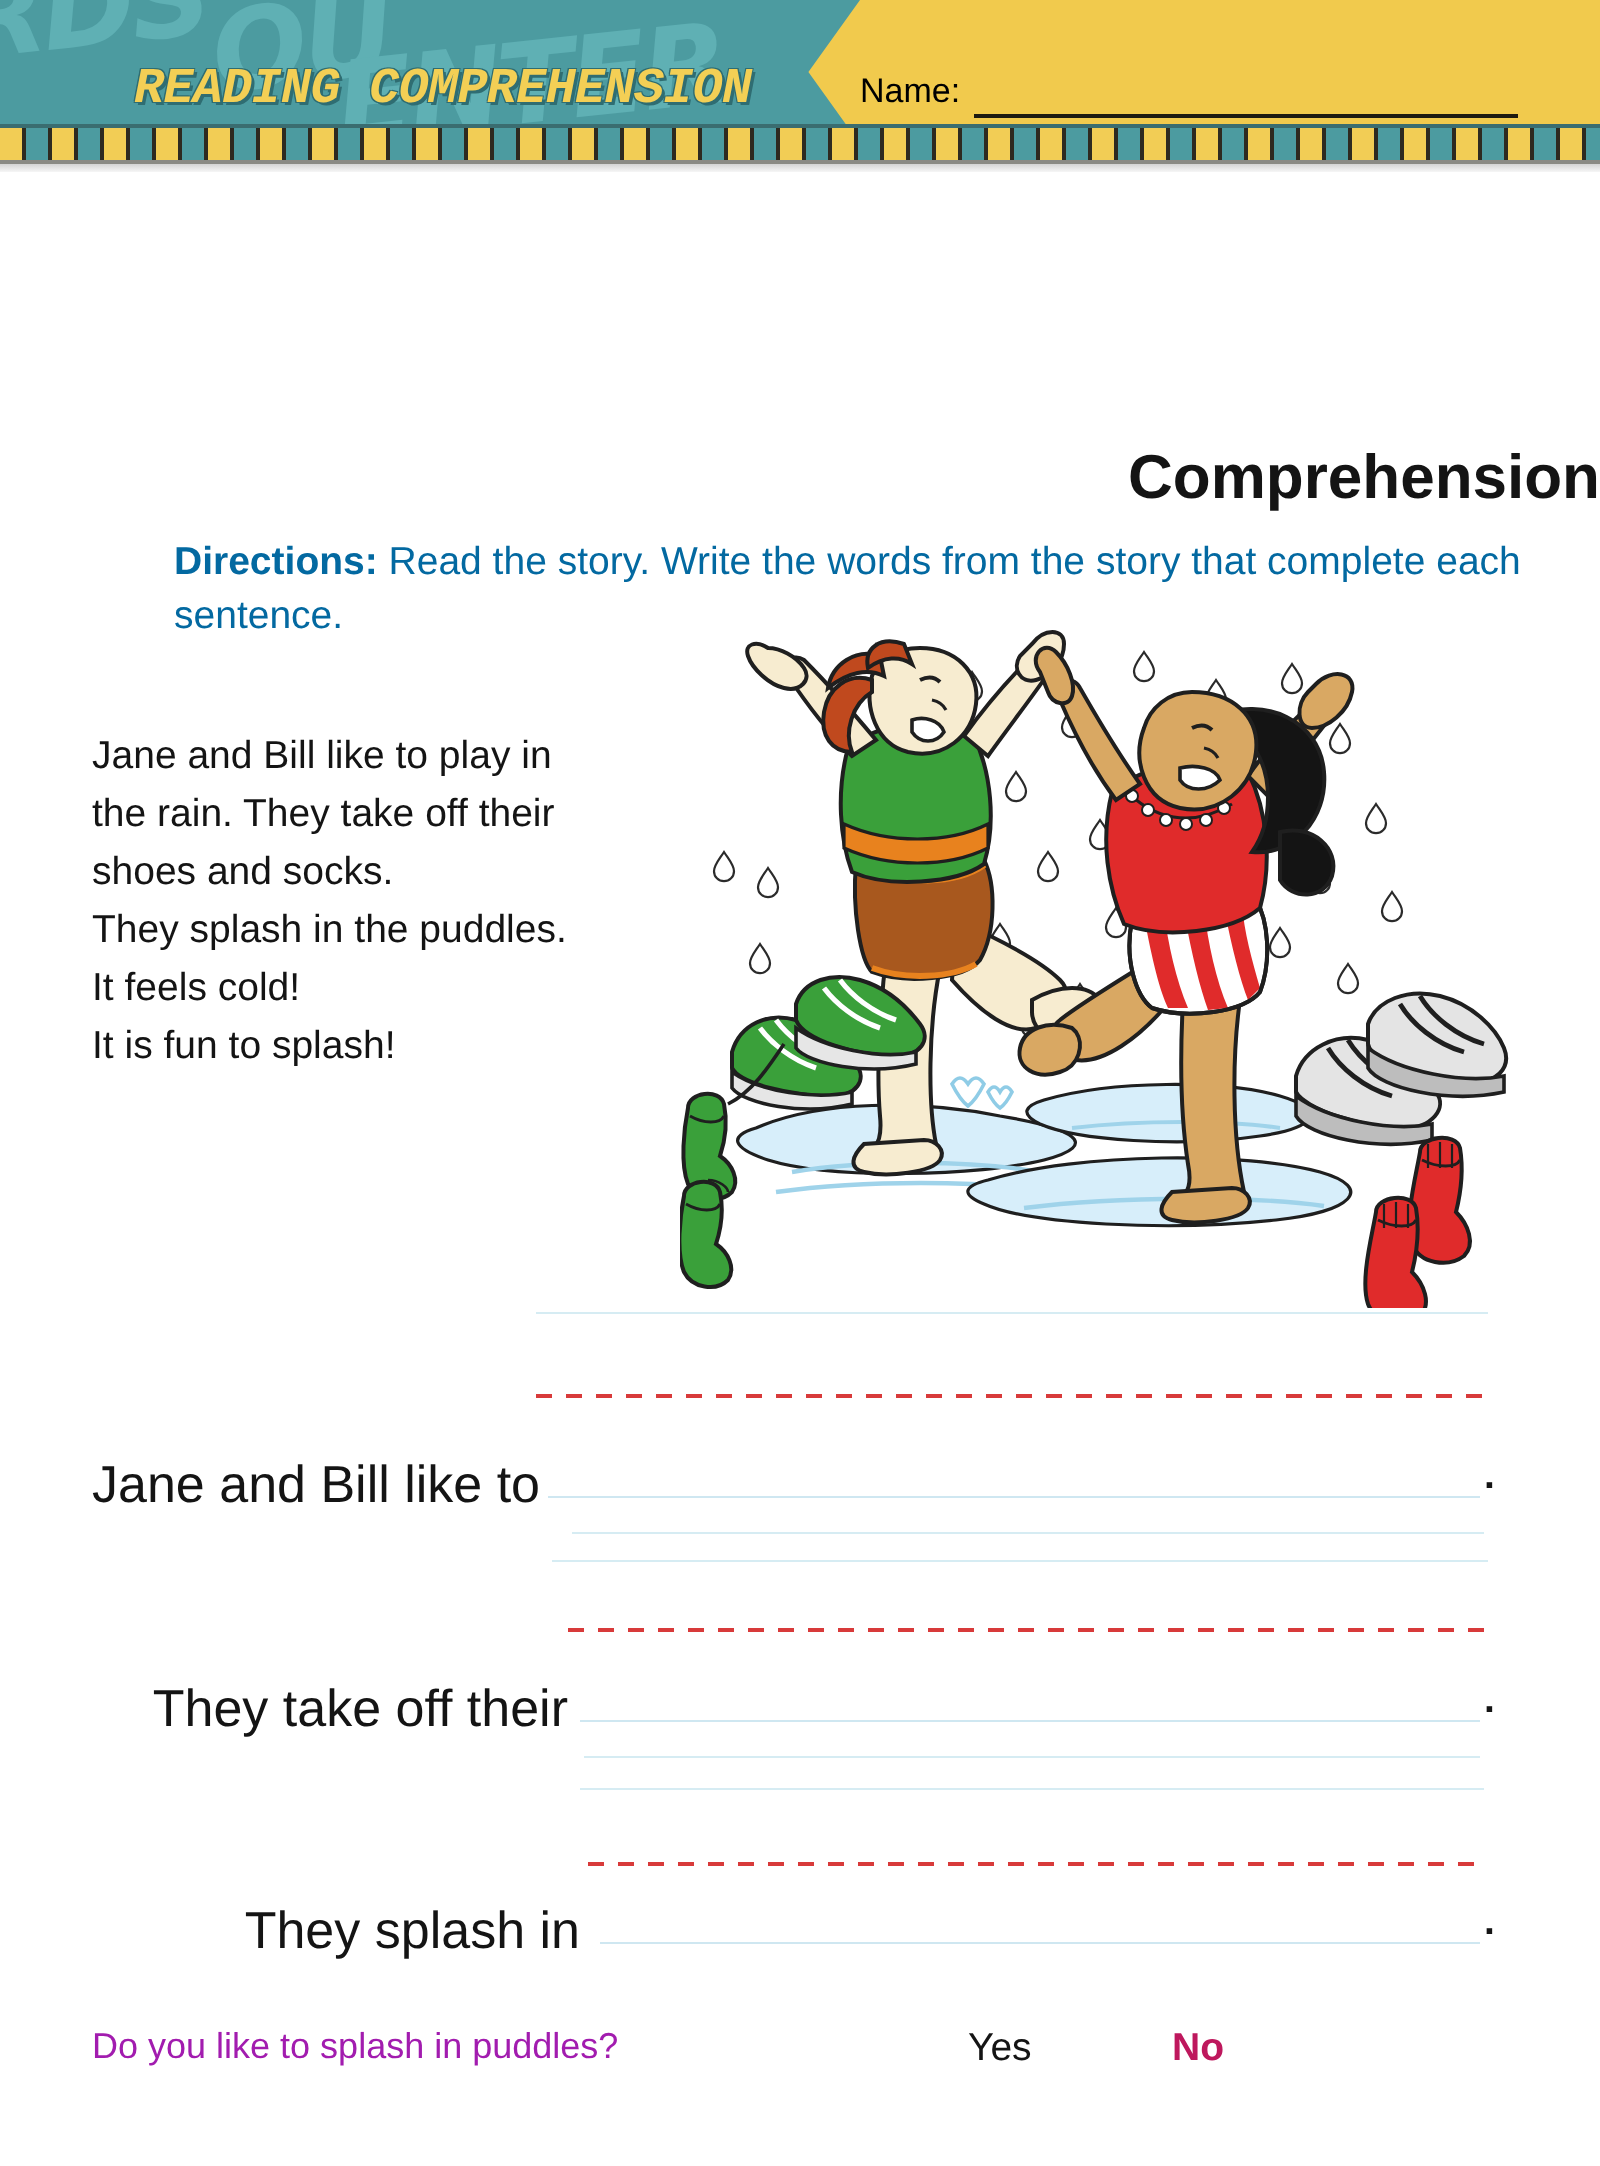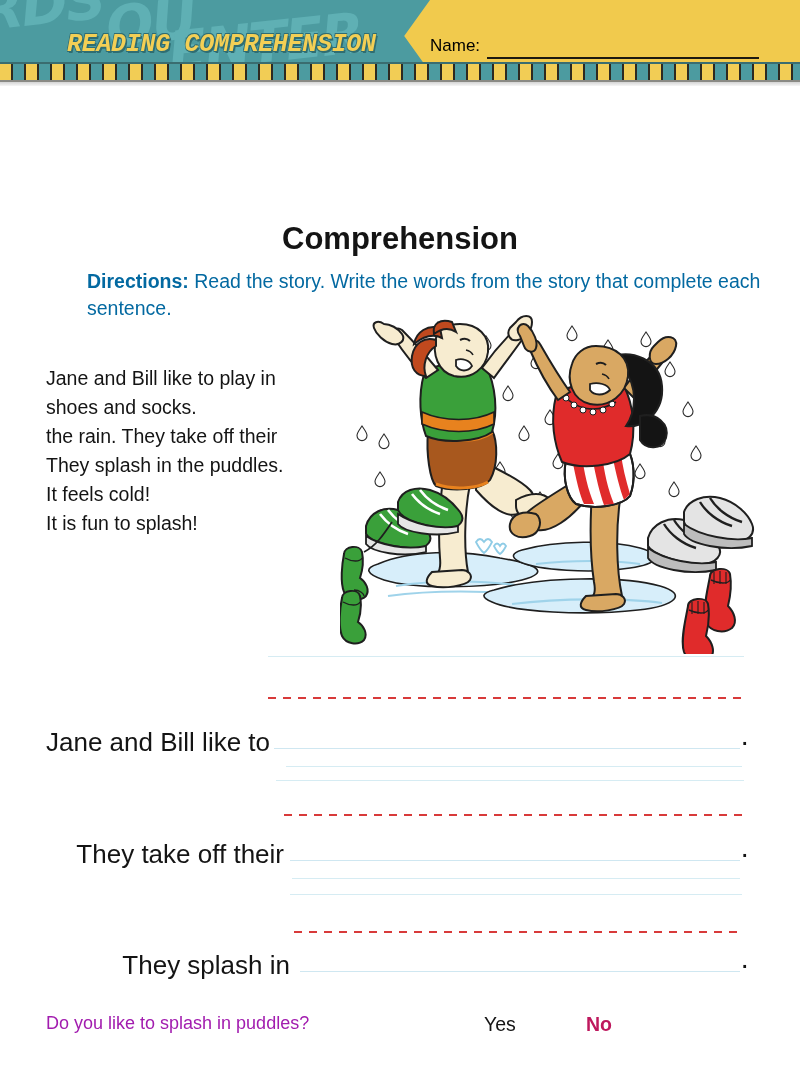--- a/index.html
+++ b/index.html
@@ -112,21 +112,21 @@
     background: linear-gradient(180deg, rgba(120,120,120,0.32), rgba(255,255,255,0));
   }
 
   
   .sheet { position: relative; width: 800px; }
 
   .page-title {
     position: absolute;
     left: 0; top: 135px;
     width: 800px;
-    text-align: center;
+    text-align: right;
     font-size: 31px;
     font-weight: 700;
     color: #141414;
     font-family: "Liberation Sans", sans-serif;
   }
 
   .directions {
     position: absolute;
     left: 44px; top: 182px;
     width: 720px;
@@ -223,22 +223,22 @@
 <div class="sheet">
 
   <div class="page-title">Comprehension</div>
 
   <div class="directions">
     <b>Directions:</b><span> Read the story. Write the words from the story that complete each sentence.</span>
   </div>
 
   <div class="story">
     <div>Jane and Bill like to play in</div>
+    <div>the rain. They take off their</div>
     <div>shoes and socks.</div>
-    <div>the rain. They take off their</div>
     <div>They splash in the puddles.</div>
     <div>It feels cold!</div>
     <div>It is fun to splash!</div>
   </div>
 
   <div class="illustration">
     <svg width="420" height="340" viewBox="0 0 420 340" xmlns="http://www.w3.org/2000/svg">
       <defs>
         <g id="raindrop">
           <path d="M0,0 C 2.6,4 5,6.6 5,9.6 A5,5 0 0 1 -5,9.6 C -5,6.6 -2.6,4 0,0 Z" fill="#ffffff" stroke="#2b2b2b" stroke-width="1.1"></path>

